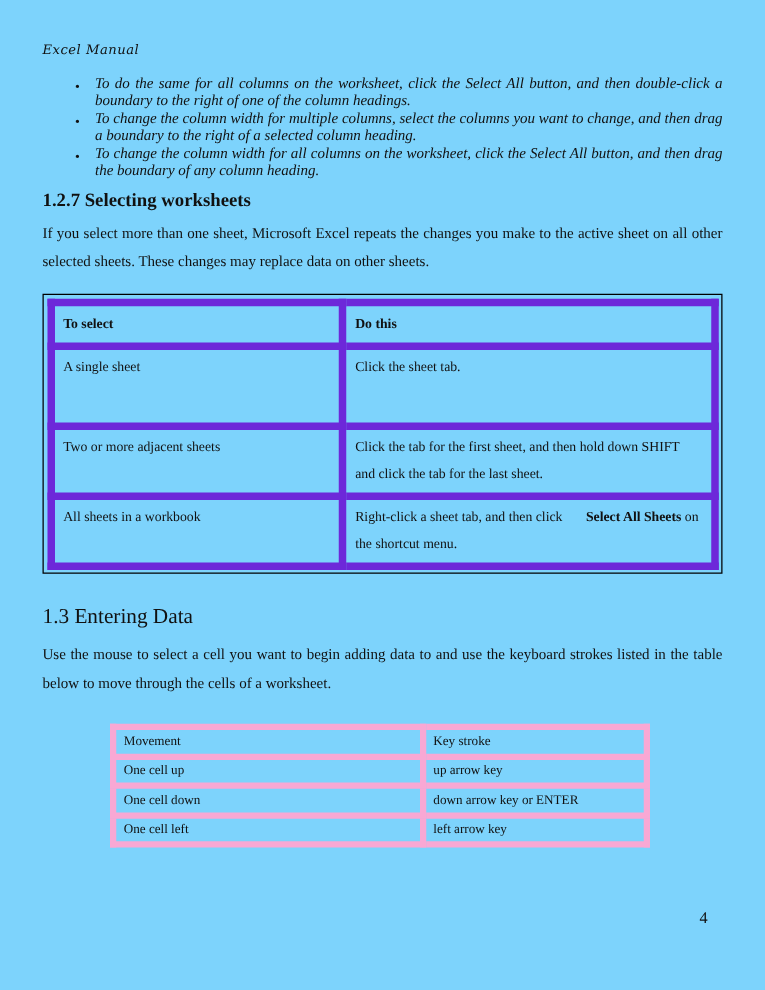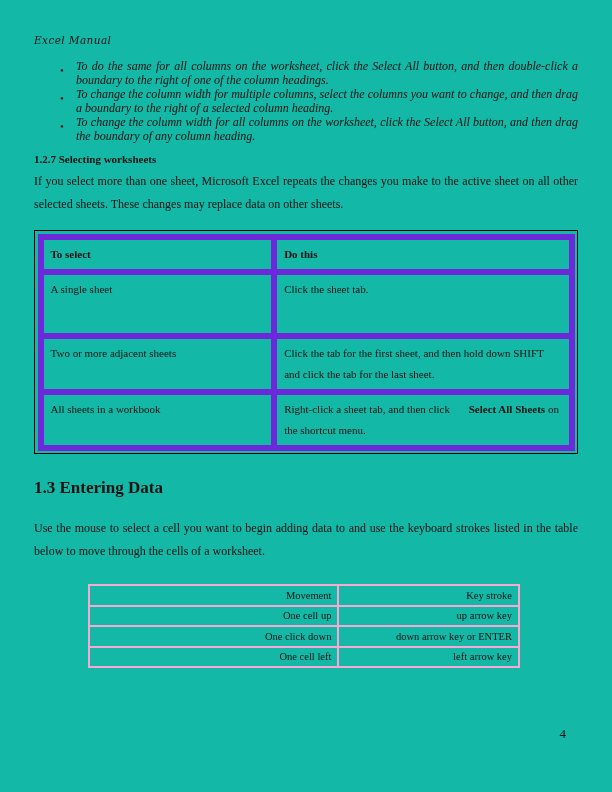--- a/index.html
+++ b/index.html
@@ -1,55 +1,54 @@
 <!DOCTYPE html>
 <html><head>
 <meta charset="utf-8">
 <style>
   html,body { margin:0; padding:0; background:#ffffff; }
   .page {
-    width:612px; height:792px; position:relative; background:#14b8a6;
+    width:612px; height:792px; position:relative; background:#7dd3fc;
     box-sizing:border-box; padding:34px 34px 16px 34px; overflow:hidden;
     font-family:"Liberation Serif","DejaVu Serif",serif; color:#111;
   }
   .doc-header {
     font-family:"DejaVu Serif",serif; font-style:italic;
     font-size:10.5px; letter-spacing:0.4px; margin-bottom:13px;
   }
   .bullets { }
   .bullet { display:flex; }
   .bullet .marker {
     flex:0 0 16px; margin-left:26px; font-size:11px; line-height:22.5px;
   }
   .bullet .btext {
     flex:1; font-size:12px; line-height:14px; text-align:justify;font-style:italic;
   }
-  .h2 { font-weight:bold; font-size:11px; margin:10px 0 5px 0; }
+  .h2 { font-weight:bold; font-size:15px; margin:10px 0 5px 0; }
   .body-par { font-size:12px; line-height:22.5px; text-align:justify; margin:0; }
 
   .tbl-wrap { border:1.3px solid #000; padding:2.5px; margin-top:15px; }
   .tbl { width:100%; border-collapse:collapse; font-size:11px; }
   .tbl th, .tbl td {
     border:6px solid #6d28d9; padding:4px 7px; text-align:left;
     vertical-align:top; line-height:21px; font-weight:normal;
   }
   .tbl th { font-weight:bold; }
   .tbl .c1 { width:44%; }
   .row-tall td { height:50px; }
 
-  .h1 { font-size:17px; font-weight:bold; margin:24px 0 19px 0; }
+  .h1 { font-size:17px; font-weight:normal; margin:24px 0 9px 0; }
 
   .tbl2 {
     border-collapse:collapse; font-size:10.5px;
     margin:22px 0 0 54px; width:432px;
   }
   .tbl2 td {
-    border:2px solid #f9a8d4; padding:2.5px 6px; line-height:13.5px;
+    border:5px solid #f9a8d4; padding:2.5px 6px; line-height:13.5px;
     vertical-align:top;
-    text-align:right;
   }
   .tbl2 .c1 { width:58%; }
 
   .pagenum { position:absolute; right:46px; bottom:50px; font-size:13px; }
   b { font-weight:bold;margin-left:16px; }
 </style>
 </head>
 <body>
 
 <div class="page">
@@ -106,21 +105,21 @@
     <tbody>
         <tr>
       <td class="c1">Movement</td>
       <td>Key stroke</td>
     </tr>
     <tr>
       <td>One cell up</td>
       <td>up arrow key</td>
     </tr>
     <tr>
-      <td>One click down</td>
+      <td>One cell down</td>
       <td>down arrow key or ENTER</td>
     </tr>
     <tr>
       <td>One cell left</td>
       <td>left arrow key</td>
     </tr>
   </tbody>
     </table>
 
   <div class="pagenum">4</div>

